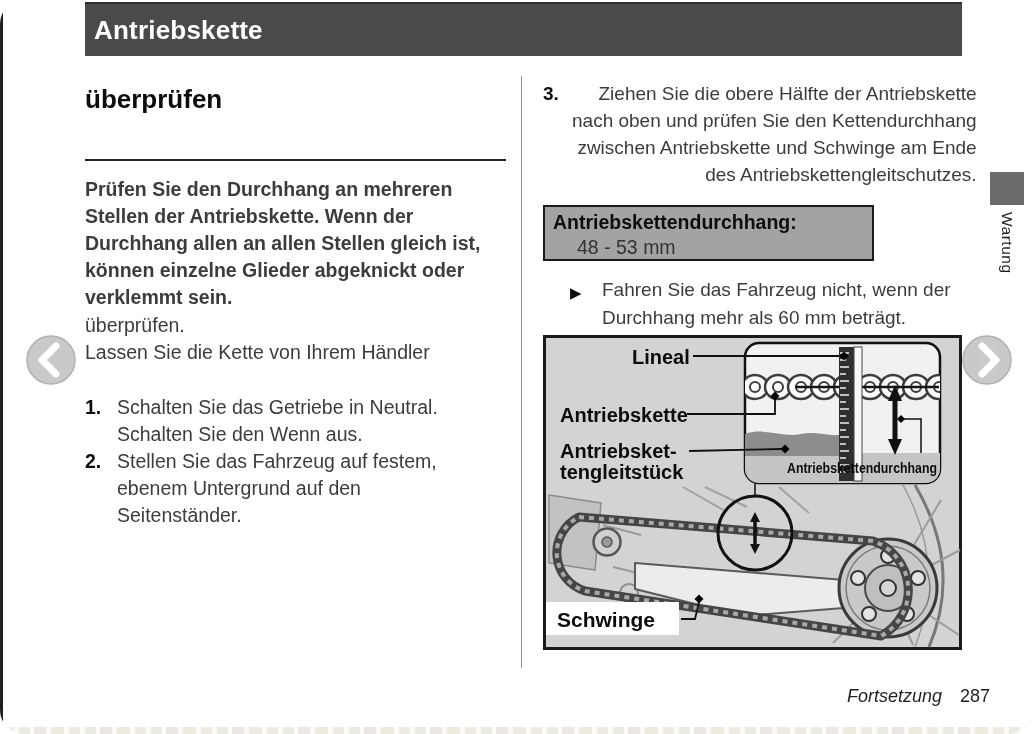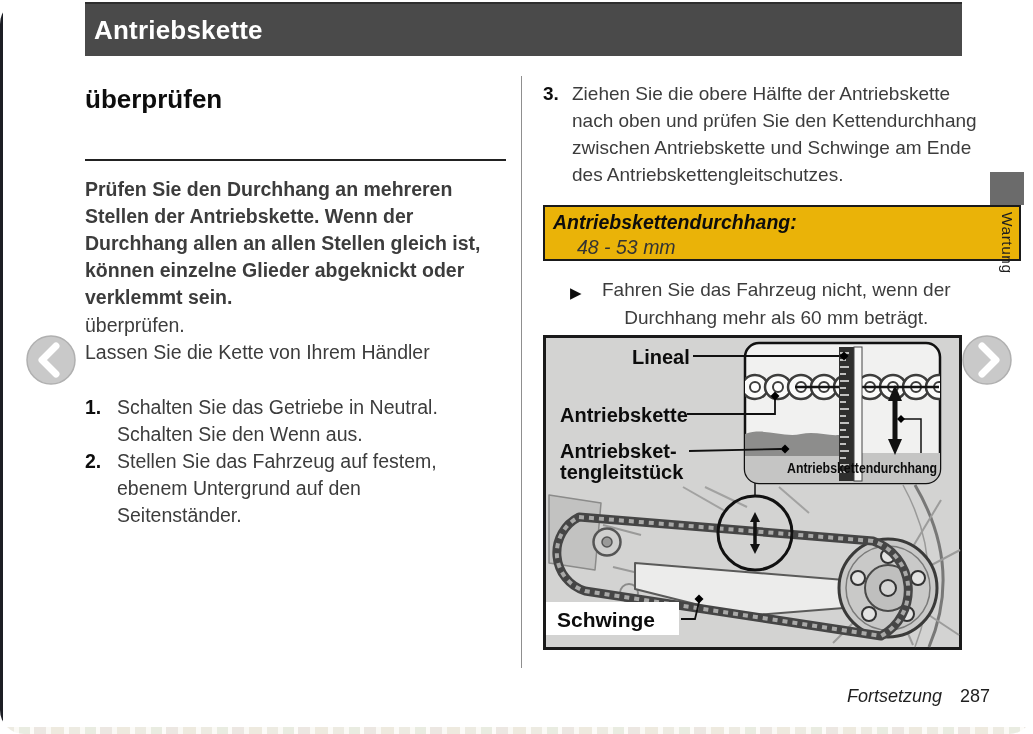--- a/index.html
+++ b/index.html
@@ -27,31 +27,31 @@
   .step .num { position:absolute; left:0; top:0; font-weight:700; color:#0d0d0d; }
   .step .lines { margin-left:32px; }
   .step .lines div { white-space:nowrap; }
   #step1 { left:85px; top:394px; }
   #step2 { left:85px; top:448px; }
 
   .col-divider { position:absolute; left:521px; top:76px; width:1px; height:592px; background:#8f8f8f; }
 
   
   #step3 { left:543px; top:80px; font-size:19px; }
-  #step3 .lines { margin-left:29px; }
+  #step3 .lines { margin-left:29px;text-align:right; }
   .spec-box {
-    position:absolute; left:543px; top:205px; width:478px; height:56px;
-    border:2.5px solid #1a1a1a; background:#eab308; padding:3px 8px 0 8px;font-style:italic;
+    position:absolute; left:543px; top:205px; width:331px; height:56px;
+    border:2.5px solid #1a1a1a; background:#a3a3a3; padding:3px 8px 0 8px;
   }
   .spec-box .spec-label { font-size:19.5px; font-weight:700; color:#0d0d0d; line-height:25px; }
   .spec-box .spec-value { font-size:19.5px; color:#333; line-height:25px; padding-left:24px; }
   .note { position:absolute; left:570px; top:276px; font-size:19px; line-height:27.5px; color:#3c3c3c; }
   .note .bullet { position:absolute; left:0; top:3px; font-size:15px; color:#0d0d0d; }
   .note .lines { margin-left:32px; }
-  .note .lines div { white-space:nowrap;text-align:center; }
+  .note .lines div { white-space:nowrap; }
 
   .diagram { position:absolute; left:543px; top:335px; width:419px; height:315px; }
 
   
   .chapter-tab-block { position:absolute; left:990px; top:172px; width:36px; height:130px; }
   .chapter-marker { position:absolute; left:0; top:0; width:34px; height:33px; background:#6b6b6b; }
   .chapter-label {
     position:absolute; left:8px; top:40px; writing-mode:vertical-rl;
     font-size:15.5px; color:#1f1f1f; letter-spacing:0.5px; white-space:nowrap;
   }

